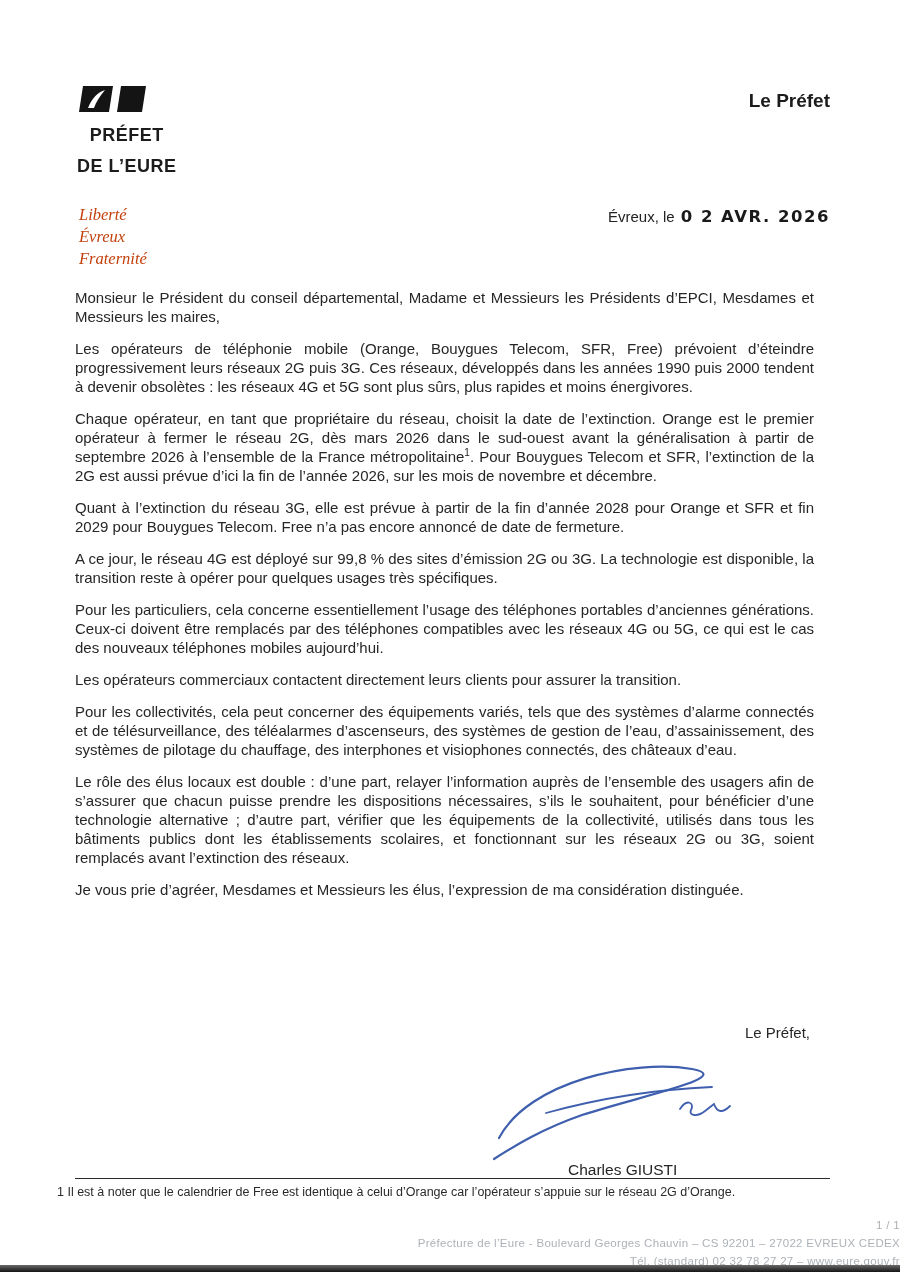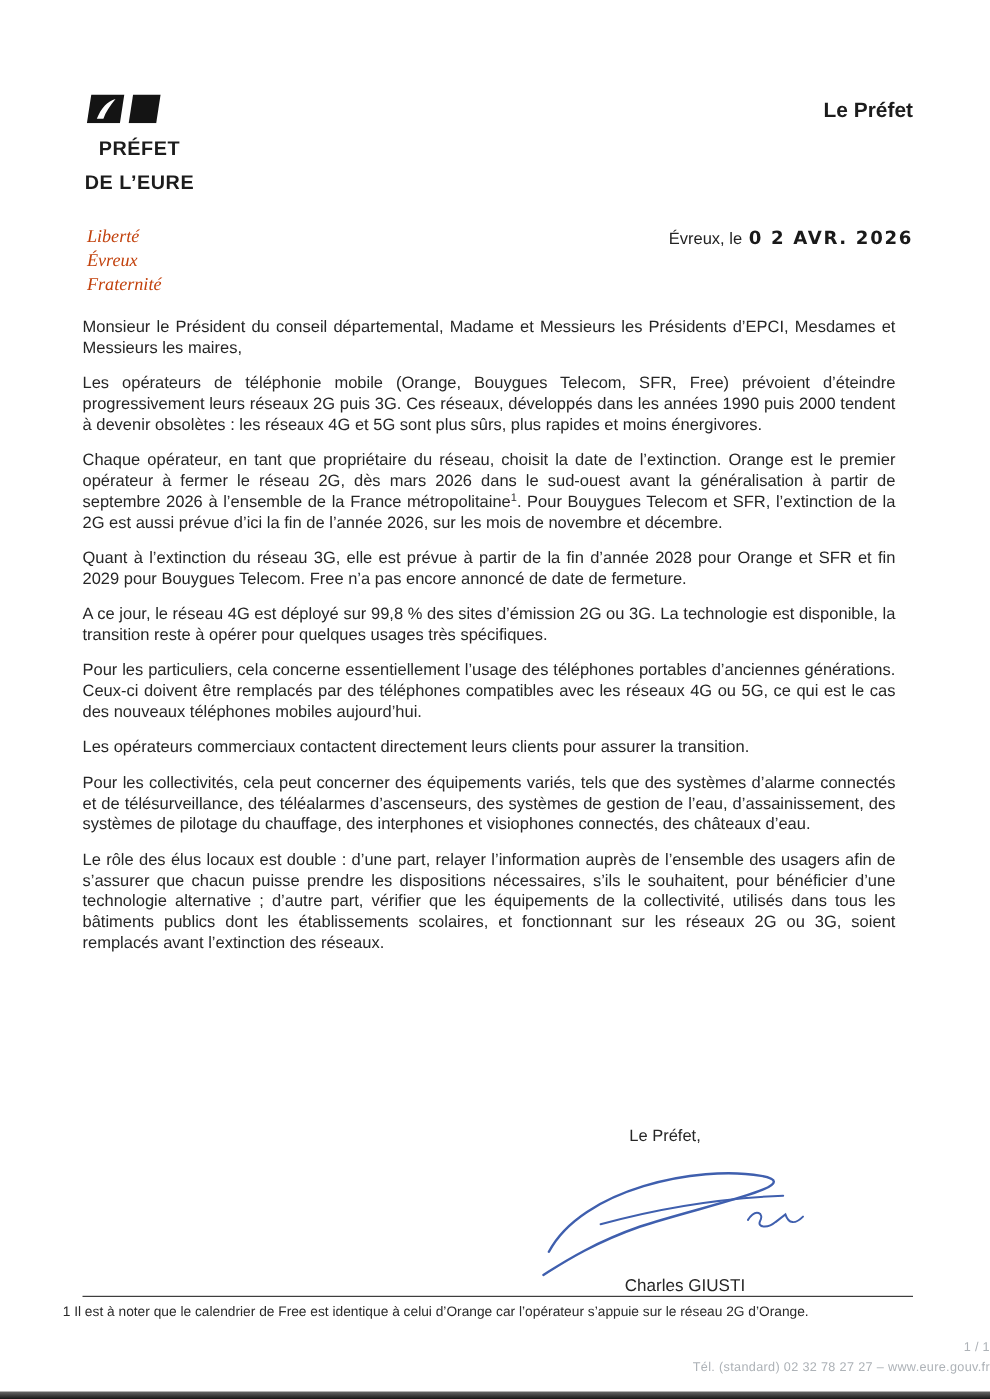--- a/index.html
+++ b/index.html
@@ -40,21 +40,21 @@
   
   .body-text{
     position:absolute;left:75px;right:70px;top:288px;
     font-size:15px;line-height:19px;text-align:justify;
     color:#262626;
   }
   .body-text p{margin:0 16px 13px 0;}
   sup.fn{font-size:10px;line-height:0;}
   
   .sig-block{position:absolute;left:480px;top:1024px;width:330px;}
-  .sig-title{font-size:15px;padding-left:92px;color:#262626;}
+  .sig-title{font-size:15px;padding-left:92px;color:#262626;text-align:right;}
   .sig-svg{display:block;margin:2px 0 0 4px;}
   .sig-name{font-size:15.5px;padding-left:88px;color:#262626;}
   
   .footnote-rule{
     position:absolute;left:75px;right:70px;top:1178px;
     border:none;border-top:1.6px solid #2a2a2a;margin:0;
   }
   .footnote{
     position:absolute;left:57px;right:70px;top:1185px;
     font-size:12.5px;color:#2a2a2a;
@@ -101,34 +101,36 @@
   <div class="body-text">
     <p>Monsieur le Président du conseil départemental, Madame et Messieurs les Présidents d’EPCI, Mesdames et Messieurs les maires,</p>
     <p>Les opérateurs de téléphonie mobile (Orange, Bouygues Telecom, SFR, Free) prévoient d’éteindre progressivement leurs réseaux 2G puis 3G. Ces réseaux, développés dans les années 1990 puis 2000 tendent à devenir obsolètes : les réseaux 4G et 5G sont plus sûrs, plus rapides et moins énergivores.</p>
     <p><span>Chaque opérateur, en tant que propriétaire du réseau, choisit la date de l’extinction. Orange est le premier opérateur à fermer le réseau 2G, dès mars 2026 dans le sud-ouest avant la généralisation à partir de septembre 2026 à l’ensemble de la France métropolitaine</span><sup class="fn">1</sup><span>. Pour Bouygues Telecom et SFR, l’extinction de la 2G est aussi prévue d’ici la fin de l’année 2026, sur les mois de novembre et décembre.</span></p>
     <p>Quant à l’extinction du réseau 3G, elle est prévue à partir de la fin d’année 2028 pour Orange et SFR et fin 2029 pour Bouygues Telecom. Free n’a pas encore annoncé de date de fermeture.</p>
     <p>A ce jour, le réseau 4G est déployé sur 99,8 % des sites d’émission 2G ou 3G. La technologie est disponible, la transition reste à opérer pour quelques usages très spécifiques.</p>
     <p>Pour les particuliers, cela concerne essentiellement l’usage des téléphones portables d’anciennes générations. Ceux-ci doivent être remplacés par des téléphones compatibles avec les réseaux 4G ou 5G, ce qui est le cas des nouveaux téléphones mobiles aujourd’hui.</p>
     <p>Les opérateurs commerciaux contactent directement leurs clients pour assurer la transition.</p>
     <p>Pour les collectivités, cela peut concerner des équipements variés, tels que des systèmes d’alarme connectés et de télésurveillance, des téléalarmes d’ascenseurs, des systèmes de gestion de l’eau, d’assainissement, des systèmes de pilotage du chauffage, des interphones et visiophones connectés, des châteaux d’eau.</p>
     <p>Le rôle des élus locaux est double : d’une part, relayer l’information auprès de l’ensemble des usagers afin de s’assurer que chacun puisse prendre les dispositions nécessaires, s’ils le souhaitent, pour bénéficier d’une technologie alternative ; d’autre part, vérifier que les équipements de la collectivité, utilisés dans tous les bâtiments publics dont les établissements scolaires, et fonctionnant sur les réseaux 2G ou 3G, soient remplacés avant l’extinction des réseaux.</p>
+    <p>Je vous prie d’agréer, Mesdames et Messieurs les élus, l’expression de ma considération distinguée.</p>
   </div>
 
   <div class="sig-block">
     <div class="sig-title">Le Préfet,</div>
     <svg class="sig-svg" width="300" height="118" viewBox="0 0 300 118" aria-hidden="true">
       <path d="M15 95 C 45 38, 150 16, 208 26 C 252 34, 160 52, 98 72 C 58 86, 32 102, 10 116" fill="none" stroke="#3f5fae" stroke-width="2.2" stroke-linecap="round"></path>
       <path d="M62 70 C 120 54, 180 46, 228 44" fill="none" stroke="#3f5fae" stroke-width="1.8" stroke-linecap="round"></path>
       <path d="M196 66 c 7 -11, 15 -6, 11 1 c -3 6, 7 7, 14 1 l 9 -7 c 3 9, 9 9, 16 2" fill="none" stroke="#3f5fae" stroke-width="1.8" stroke-linecap="round"></path>
     </svg>
     <div class="sig-name">Charles GIUSTI</div>
   </div>
 
   <hr class="footnote-rule">
   <div class="footnote">1 Il est à noter que le calendrier de Free est identique à celui d’Orange car l’opérateur s’appuie sur le réseau 2G d’Orange.</div>
 
   <div class="footer">
     <div>1 / 1</div>
+    <div>Préfecture de l’Eure  - Boulevard Georges Chauvin – CS 92201 – 27022 EVREUX CEDEX</div>
     <div>Tél. (standard) 02 32 78 27 27 – www.eure.gouv.fr</div>
   </div>
 
   <div class="scan-edge"></div>
 </div>
 
 </body></html>

